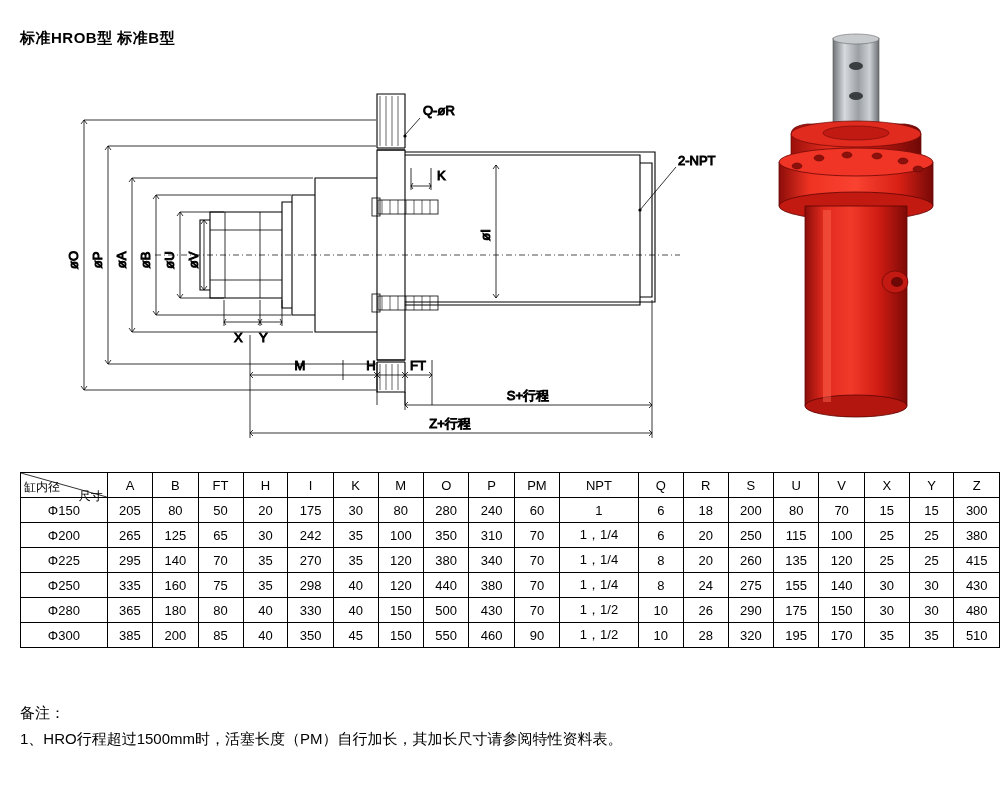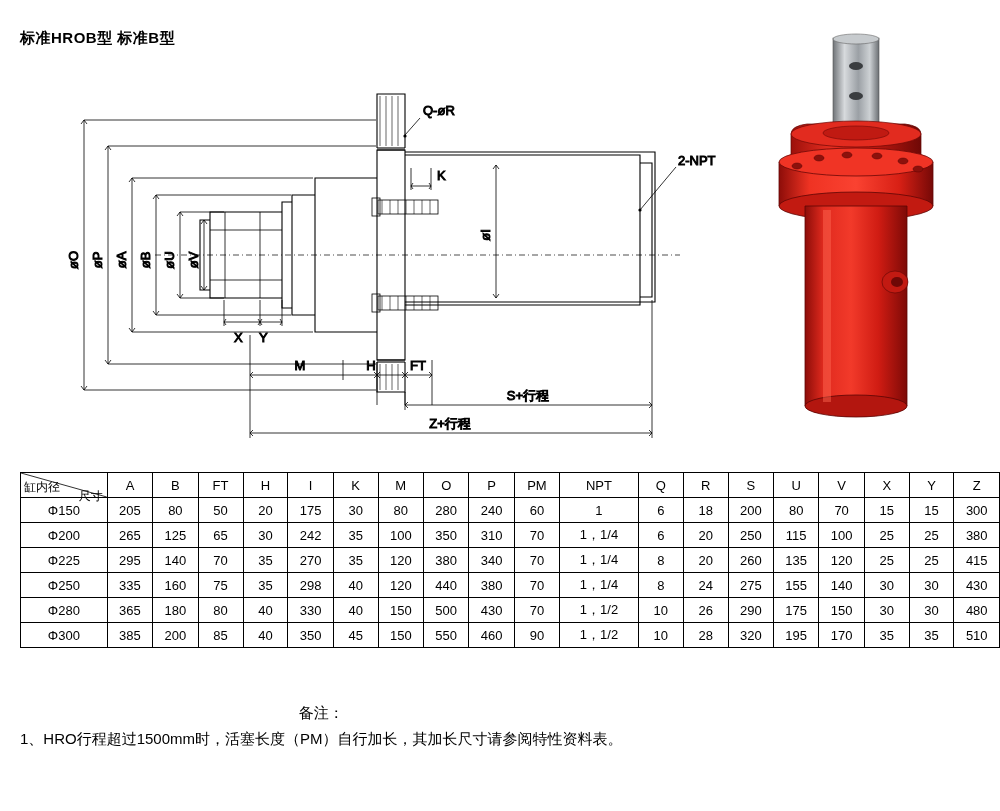--- a/index.html
+++ b/index.html
@@ -89,21 +89,21 @@
   .col-num  { width: 42px; }
 
   
   .notes {
     position: absolute;
     left: 20px;
     top: 700px;
     font-size: 15px;
     line-height: 1.75;
   }
-  .notes div { white-space: nowrap; text-align: center; }
+  .notes div { white-space: nowrap; }
 
   
   text { font-family: "Liberation Sans", sans-serif; }
   .dim-txt { font-size: 13px; fill: #000; }
   .dim-txt-v { font-size: 13px; fill: #000; }
   .ln { stroke: #000; fill: none; }
   .thin { stroke-width: 0.8; }
   .med { stroke-width: 1.1; }
   .dash { stroke-dasharray: 6 3 1 3; stroke-width: 0.7; }
   .hatch { fill: none; stroke: #000; stroke-width: 0.6; }

